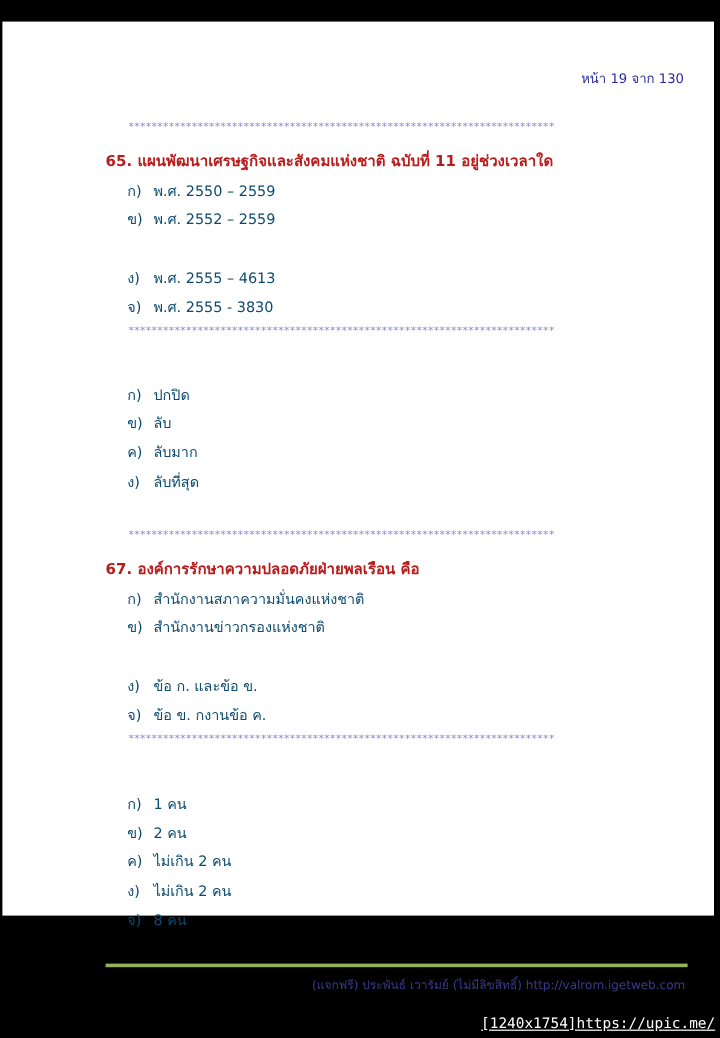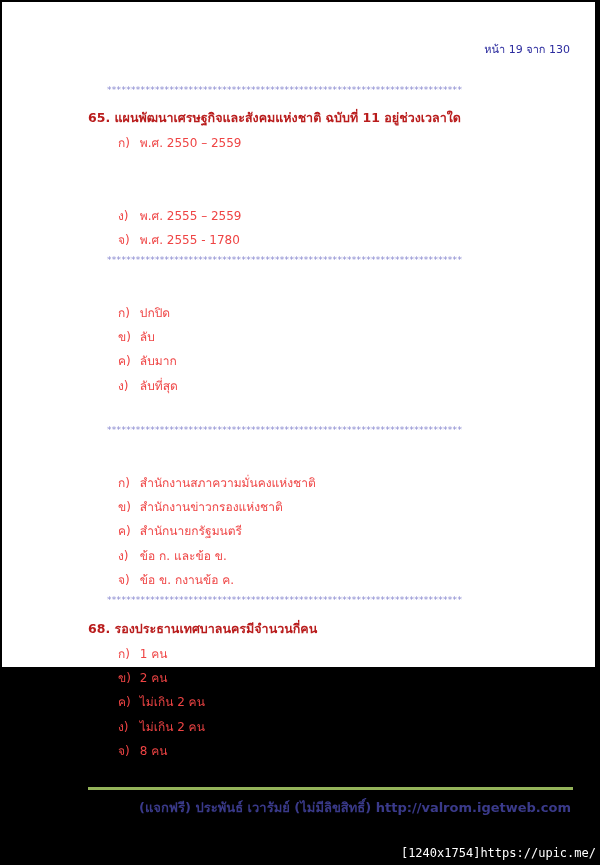--- a/index.html
+++ b/index.html
@@ -1,83 +1,81 @@
 <!DOCTYPE html>
 <html><head>
 <meta charset="utf-8">
 <style>
   html, body { margin: 0; padding: 0; }
   body {
     width: 600px; height: 865px; background: #000; position: relative; overflow: hidden;
     font-family: "DejaVu Sans", "Liberation Sans", sans-serif;
   }
   .page {
-    position: absolute; left: 2px; top: 2px; width: 593px; height: 665px;
+    position: absolute; left: 2px; top: 18px; width: 593px; height: 745px;
     background: #fff;
   }
   .header-page {
     position: absolute; right: 25px; top: 38px;
     font-size: 11px; color: #2b2b9e;
   }
   .stars {
     position: absolute; left: 105px; width: 447px; height: 8px;
     overflow: hidden; white-space: nowrap;
     font-size: 9px; letter-spacing: 0.3px; color: #8a8ad0; line-height: 8px;
   }
   .question {
     position: absolute; left: 86px; font-size: 12.5px; font-weight: bold;
     color: #b91c1c; white-space: nowrap;
   }
   .option {
-    position: absolute; left: 104px; font-size: 12px; color: #ef4444;
+    position: absolute; left: 104px; font-size: 12px; color: #0c4a6e;
     white-space: nowrap;
-    margin-left: 12px;
   }
   .option .letter { display: inline-block; width: 18px; }
   .footer-line {
     position: absolute; left: 86px; top: 785px; width: 485px; height: 3px;
     background: #94b35a;
   }
   .footer-text {
-    position: absolute; right: 24px; top: 795px; font-size: 13px; color: #3a3a8a;
+    position: absolute; right: 24px; top: 795px; font-size: 10px; color: #3a3a8a;
     white-space: nowrap;
-    font-weight: bold;
   }
   .watermark {
     position: absolute; right: 4px; top: 846px; font-family: "DejaVu Sans Mono", monospace;
-    font-size: 12px; color: #fff; white-space: nowrap;
+    font-size: 12px; color: #fff; white-space: nowrap; text-decoration: underline;
   }
 </style>
 </head>
 <body>
 
 <div class="page">
   <div class="header-page">หน้า 19 จาก 130</div>
 
   <div class="stars" style="top:84px">**************************************************************************</div>
   <div class="question" style="top:106px">65. แผนพัฒนาเศรษฐกิจและสังคมแห่งชาติ ฉบับที่ 11 อยู่ช่วงเวลาใด</div>
   <div class="option" style="top:131px"><span class="letter">ก)</span> <span>พ.ศ. 2550 – 2559</span></div>
-  <div class="option" style="top:204px"><span class="letter">ง)</span> <span>พ.ศ. 2555 – 2559</span></div>
-  <div class="option" style="top:228px"><span class="letter">จ)</span> <span>พ.ศ. 2555 - 1780</span></div>
+  <div class="option" style="top:155px"><span class="letter">ข)</span> <span>พ.ศ. 2552 – 2559</span></div>
+  <div class="option" style="top:204px"><span class="letter">ง)</span> <span>พ.ศ. 2555 – 4613</span></div>
+  <div class="option" style="top:228px"><span class="letter">จ)</span> <span>พ.ศ. 2555 - 3830</span></div>
 
   <div class="stars" style="top:254px">**************************************************************************</div>
   <div class="option" style="top:301px"><span class="letter">ก)</span> <span>ปกปิด</span></div>
   <div class="option" style="top:325px"><span class="letter">ข)</span> <span>ลับ</span></div>
   <div class="option" style="top:349px"><span class="letter">ค)</span> <span>ลับมาก</span></div>
   <div class="option" style="top:374px"><span class="letter">ง)</span> <span>ลับที่สุด</span></div>
 
   <div class="stars" style="top:424px">**************************************************************************</div>
+  <div class="question" style="top:446px">67. องค์การรักษาความปลอดภัยฝ่ายพลเรือน คือ</div>
   <div class="option" style="top:495px"><span class="letter">ข)</span> <span>สำนักงานข่าวกรองแห่งชาติ</span></div>
   <div class="option" style="top:471px"><span class="letter">ก)</span> <span>สำนักงานสภาความมั่นคงแห่งชาติ</span></div>
-  <div class="option" style="top:519px"><span class="letter">ค)</span> <span>สำนักนายกรัฐมนตรี</span></div>
   <div class="option" style="top:544px"><span class="letter">ง)</span> <span>ข้อ ก. และข้อ ข.</span></div>
   <div class="option" style="top:568px"><span class="letter">จ)</span> <span>ข้อ ข. กงานข้อ ค.</span></div>
 
   <div class="stars" style="top:594px">**************************************************************************</div>
-  <div class="question" style="top:617px">68. รองประธานเทศบาลนครมีจำนวนกี่คน</div>
   <div class="option" style="top:642px"><span class="letter">ก)</span> <span>1 คน</span></div>
   <div class="option" style="top:666px"><span class="letter">ข)</span> <span>2 คน</span></div>
   <div class="option" style="top:690px"><span class="letter">ค)</span> <span>ไม่เกิน 2 คน</span></div>
   <div class="option" style="top:715px"><span class="letter">ง)</span> <span>ไม่เกิน 2 คน</span></div>
   <div class="option" style="top:739px"><span class="letter">จ)</span> <span>8 คน</span></div>
 
   <div class="footer-line"></div>
   <div class="footer-text">(แจกฟรี) ประพันธ์ เวารัมย์ (ไม่มีลิขสิทธิ์)  http://valrom.igetweb.com</div>
 </div>
 

